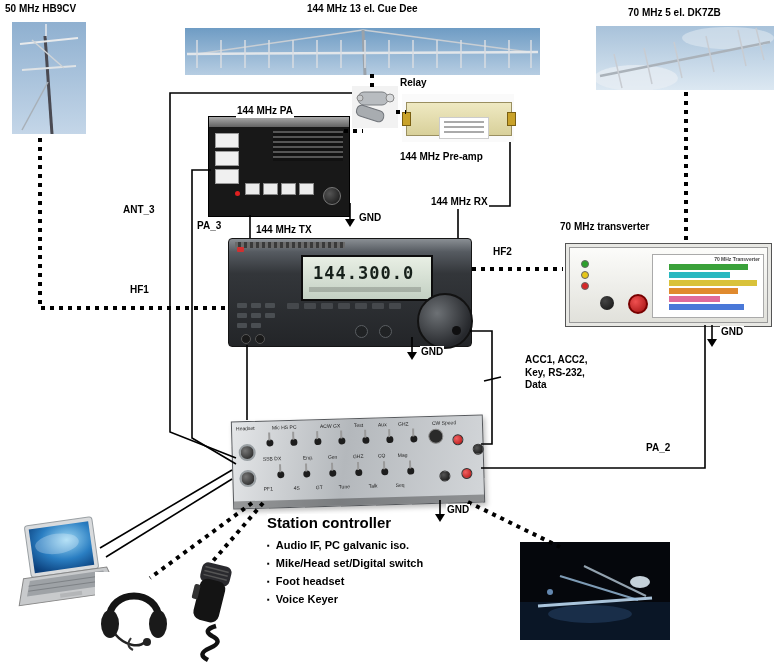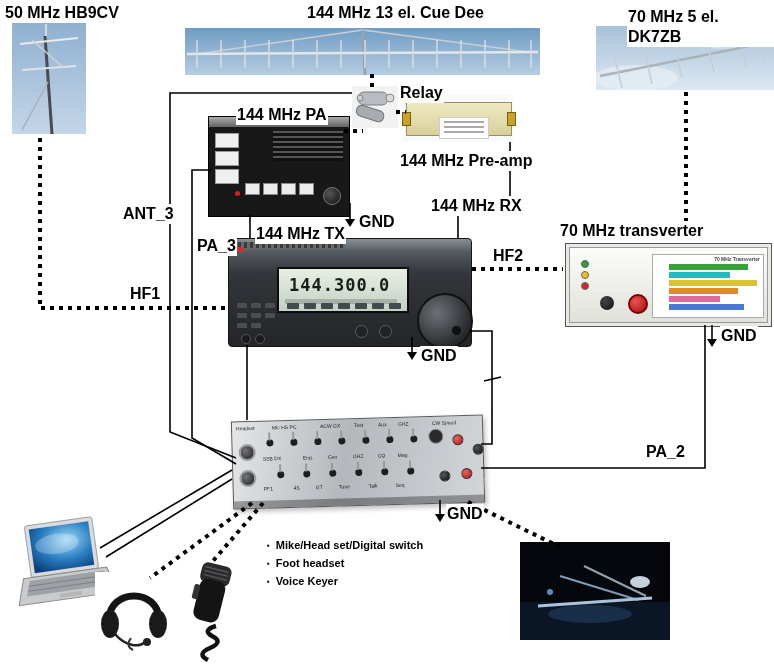--- a/index.html
+++ b/index.html
@@ -1,18 +1,18 @@
 <!DOCTYPE html>
 <html><head>
 <meta charset="utf-8">
 <style>
   html,body{margin:0;padding:0;background:#fff;}
   .canvas{position:relative;width:774px;height:669px;background:#fff;
           font-family:"Liberation Sans",sans-serif;overflow:hidden;}
-  .lbl{position:absolute;font-size:16px;font-weight:bold;color:#000;
+  .lbl{position:absolute;font-size:10px;font-weight:bold;color:#000;
        white-space:pre-line;line-height:1.25;background:#fff;padding:0 1px;z-index:30;}
   .photo{position:absolute;z-index:10;}
   .overlay{position:absolute;left:0;top:0;z-index:20;}
   .overlay .dot{stroke:#000;stroke-width:4;fill:none;stroke-dasharray:4 5;}
   .overlay .sol{stroke:#000;stroke-width:1.6;fill:none;}
   .overlay polygon{fill:#000;}
 
   
   .pa-box{background:#181818;border:1px solid #000;}
   .pa-top{position:absolute;left:0;top:0;width:100%;height:10px;background:linear-gradient(#ababab,#636363);}
@@ -30,22 +30,22 @@
             background:linear-gradient(#efe9c2,#d8d09a);border:1px solid #9a8f60;}
   .pre-label{position:absolute;left:32px;top:14px;width:48px;height:20px;background:#fff;border:1px solid #ccc;}
   .pre-line{height:2px;background:#aaa;margin:3px 4px 0 4px;}
   .pre-con{position:absolute;top:18px;width:7px;height:12px;background:#c9a22a;border:1px solid #7a5f12;}
 
   
   .radio{border-radius:4px;border:1px solid #151515;
          background:linear-gradient(180deg,#8a8f94 0%,#565b61 12%,#33363a 32%,#232528 100%);}
   .radio-vent{position:absolute;left:6px;top:3px;width:110px;height:6px;
               background:repeating-linear-gradient(90deg,#6a6a6a 0 3px,#3a3a3a 3px 6px);}
-  .radio-lcd{position:absolute;left:48px;top:16px;width:128px;height:42px;
-             background:linear-gradient(#e8efe4,#c3d0c3);border:2px solid #0d0d0d;margin-top:12px;}
+  .radio-lcd{position:absolute;left:72px;top:16px;width:128px;height:42px;
+             background:linear-gradient(#e8efe4,#c3d0c3);border:2px solid #0d0d0d;}
   .radio-freq{position:absolute;left:10px;top:6px;font-family:"DejaVu Sans Mono",monospace;
               font-size:17px;font-weight:bold;letter-spacing:1px;color:#16201a;}
   .radio-meter{position:absolute;left:6px;top:30px;width:112px;height:5px;background:rgba(0,0,0,.18);}
   .radio-knob{position:absolute;left:188px;top:54px;width:52px;height:52px;border-radius:50%;
               background:radial-gradient(circle at 35% 35%,#6d7175,#26282c 72%);border:2px solid #121212;}
   .radio-dimple{position:absolute;left:33px;top:31px;width:9px;height:9px;border-radius:50%;background:#0f0f10;}
   .rbtn{position:absolute;width:10px;height:5px;background:#4a4e52;border-radius:1px;}
   .rbtn2{position:absolute;width:12px;height:6px;background:#45484c;border-radius:1px;}
   .rknob-s{position:absolute;width:11px;height:11px;border-radius:50%;background:#202224;border:1px solid #5a5e62;}
   .rjack{position:absolute;width:8px;height:8px;border-radius:50%;background:#1a1a1a;border:1px solid #555;}
@@ -367,35 +367,40 @@
     </g>
     <g>
       <line class="sol" x1="440" y1="500" x2="440" y2="514"></line>
         <polygon points="435,514 445,514 440,522"></polygon>
     </g>
   </svg>
 
   <div class="lbl" style="left:4px;top:3px;">50 MHz HB9CV</div>
   <div class="lbl" style="left:306px;top:3px;">144 MHz 13 el. Cue Dee</div>
   <div class="lbl" style="left:627px;top:7px;">70 MHz 5 el. DK7ZB</div>
-  <div class="lbl" style="left:399px;top:83px;text-align:center;">Relay</div>
+  <div class="lbl" style="left:399px;top:77px;text-align:center;">Relay</div>
   <div class="lbl" style="left:236px;top:105px;">144 MHz PA</div>
   <div class="lbl" style="left:399px;top:151px;">144 MHz Pre-amp</div>
   <div class="lbl" style="left:122px;top:204px;">ANT_3</div>
-  <div class="lbl" style="left:196px;top:236px;">PA_3</div>
+  <div class="lbl" style="left:196px;top:220px;">PA_3</div>
   <div class="lbl" style="left:255px;top:224px;">144 MHz TX</div>
   <div class="lbl" style="left:358px;top:212px;">GND</div>
   <div class="lbl" style="left:430px;top:196px;">144 MHz RX</div>
   <div class="lbl" style="left:559px;top:221px;">70 MHz transverter</div>
   <div class="lbl" style="left:492px;top:246px;">HF2</div>
   <div class="lbl" style="left:129px;top:284px;">HF1</div>
   <div class="lbl" style="left:720px;top:326px;">GND</div>
   <div class="lbl" style="left:420px;top:346px;">GND</div>
+  <div class="lbl" style="left:524px;top:354px;">ACC1, ACC2,
+Key, RS-232,
+Data</div>
   <div class="lbl" style="left:645px;top:442px;">PA_2</div>
   <div class="lbl" style="left:446px;top:504px;">GND</div>
 
+  <div class="ctrl-title">Station controller</div>
   <div class="features">
+    <div class="bullet">Audio IF, PC galvanic iso.</div>
     <div class="bullet">Mike/Head set/Digital switch</div>
     <div class="bullet">Foot headset</div>
     <div class="bullet">Voice Keyer</div>
   </div>
 
 </div>
 
 </body></html>

